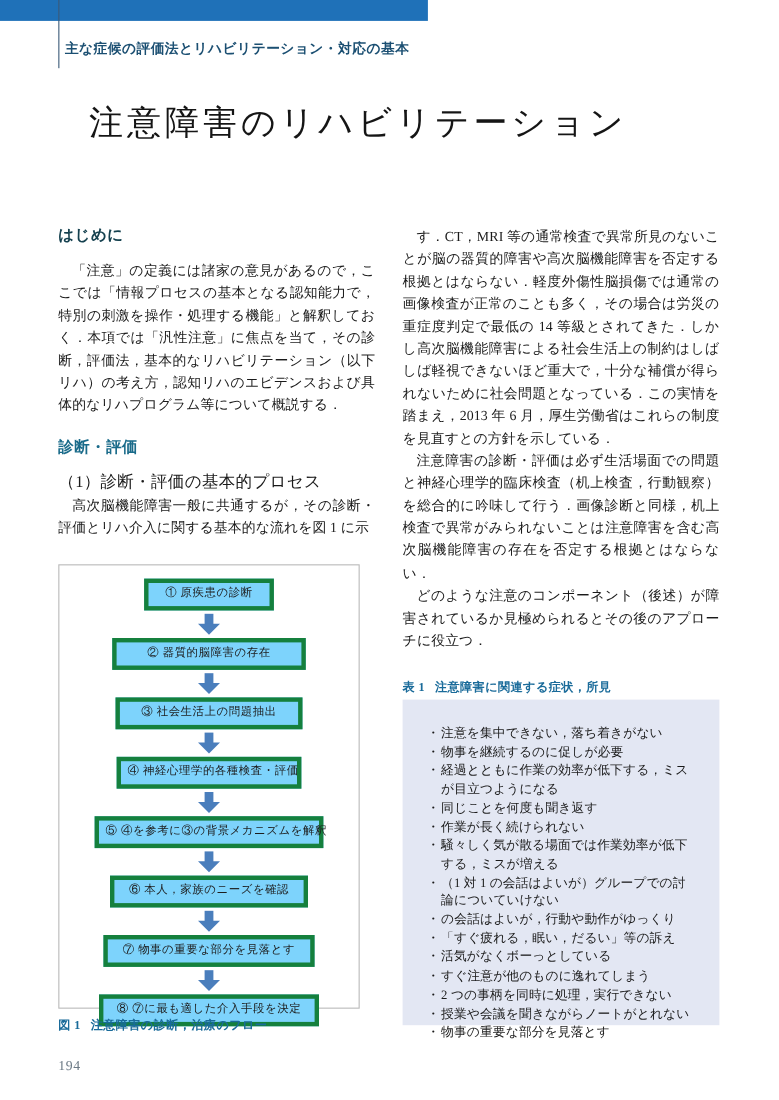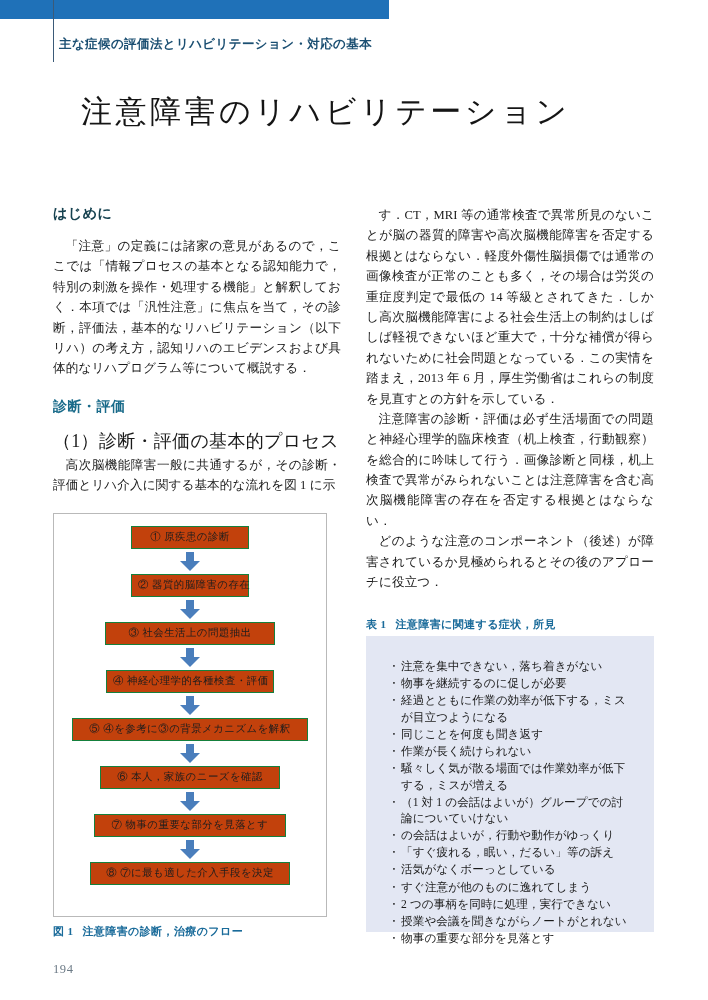--- a/index.html
+++ b/index.html
@@ -70,21 +70,21 @@
     font-size: 14px;
     font-weight: bold;
     color: #15414f;
     margin: 0 0 13px 0;
     letter-spacing: 0.5px;
   }
   .sec-h1.blue {
     color: #1a6b8a;
   }
   .sec-h2 {
-    font-size: 18px;
+    font-size: 15px;
     font-weight: normal;
     color: #1a1a1a;
     margin: 0 0 2px 0;
     letter-spacing: 0.3px;
   }
   p.body {
     font-size: 12.6px;
     line-height: 1.62;
     color: #1a1a1a;
     margin: 0 0 0 0;
@@ -106,22 +106,22 @@
     background: #ffffff;
     box-sizing: border-box;
   }
   .flow-inner {
     display: flex;
     flex-direction: column;
     align-items: center;
     padding-top: 12px;
   }
   .flow-box {
-    background: #c2410c;
-    border: 1px solid #15803d;
+    background: #7dd3fc;
+    border: 4px solid #15803d;
     color: #1d1d1d;
     font-size: 10.4px;
     letter-spacing: 0.5px;
     text-align: center;
     padding: 4px 6px 5px 6px;
     box-sizing: border-box;
     white-space: nowrap;
     line-height: 1.15;
   }
   .arrow-wrap {
@@ -234,36 +234,36 @@
     <p class="body indent">高次脳機能障害一般に共通するが，その診断・評価とリハ介入に関する基本的な流れを図 1 に示</p>
   </div>
 
   <div class="flow-frame">
     <div class="flow-inner" id="flow-inner">
         <div class="flow-box" style="width: 118px;">① 原疾患の診断</div>
         <div class="arrow-wrap">
           <div class="arrow-stem"></div>
           <div class="arrow-head"></div>
         </div>
-        <div class="flow-box" style="width: 118px;">② 器質的脳障害の存在</div>
+        <div class="flow-box" style="width: 176px;">② 器質的脳障害の存在</div>
         <div class="arrow-wrap">
           <div class="arrow-stem"></div>
           <div class="arrow-head"></div>
         </div>
         <div class="flow-box" style="width: 170px;">③ 社会生活上の問題抽出</div>
         <div class="arrow-wrap">
           <div class="arrow-stem"></div>
           <div class="arrow-head"></div>
         </div>
         <div class="flow-box" style="width: 168px;">④ 神経心理学的各種検査・評価</div>
         <div class="arrow-wrap">
           <div class="arrow-stem"></div>
           <div class="arrow-head"></div>
         </div>
-        <div class="flow-box" style="width: 236px;">⑤ ④を参考に③の背景メカニズムを解釈</div>
+        <div class="flow-box" style="width: 208px;">⑤ ④を参考に③の背景メカニズムを解釈</div>
         <div class="arrow-wrap">
           <div class="arrow-stem"></div>
           <div class="arrow-head"></div>
         </div>
         <div class="flow-box" style="width: 180px;">⑥ 本人，家族のニーズを確認</div>
         <div class="arrow-wrap">
           <div class="arrow-stem"></div>
           <div class="arrow-head"></div>
         </div>
         <div class="flow-box" style="width: 192px;">⑦ 物事の重要な部分を見落とす</div>

